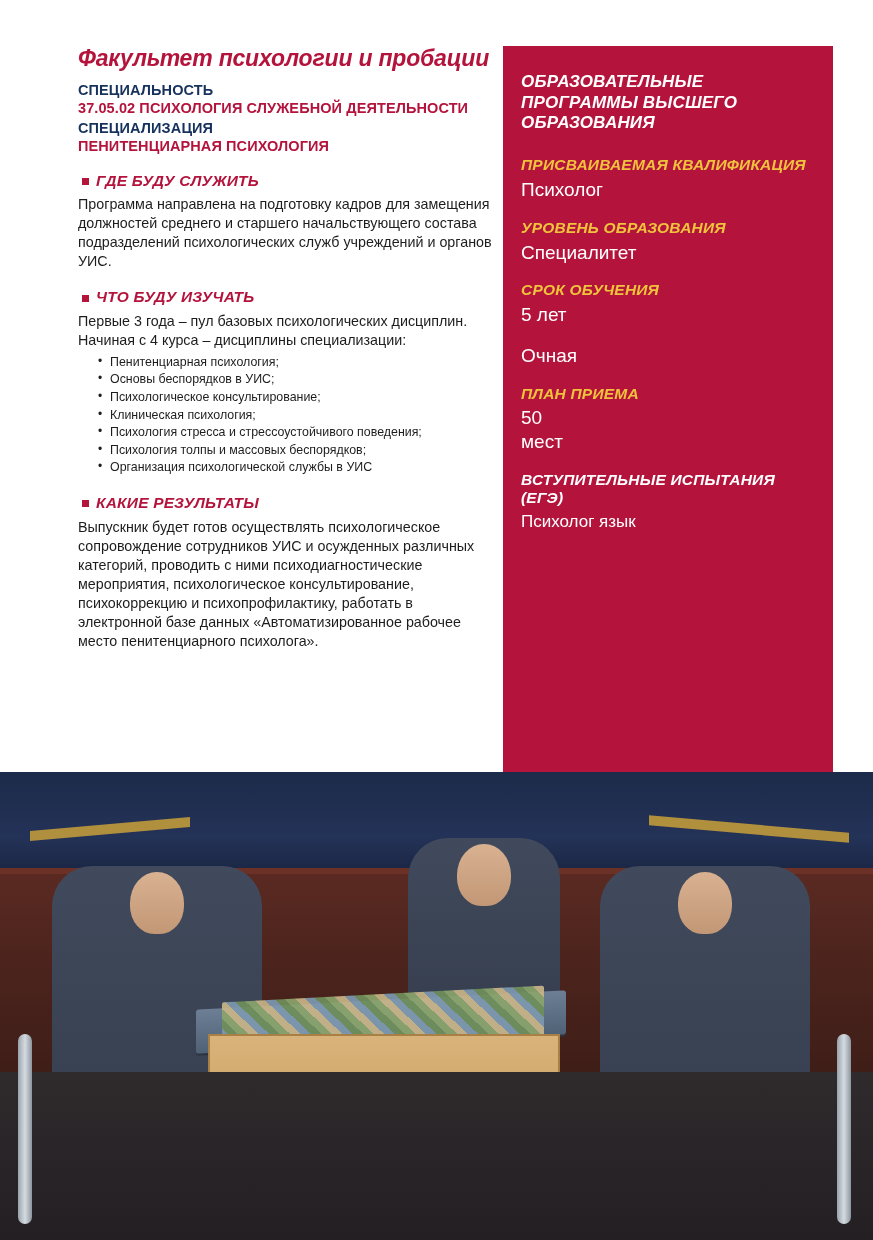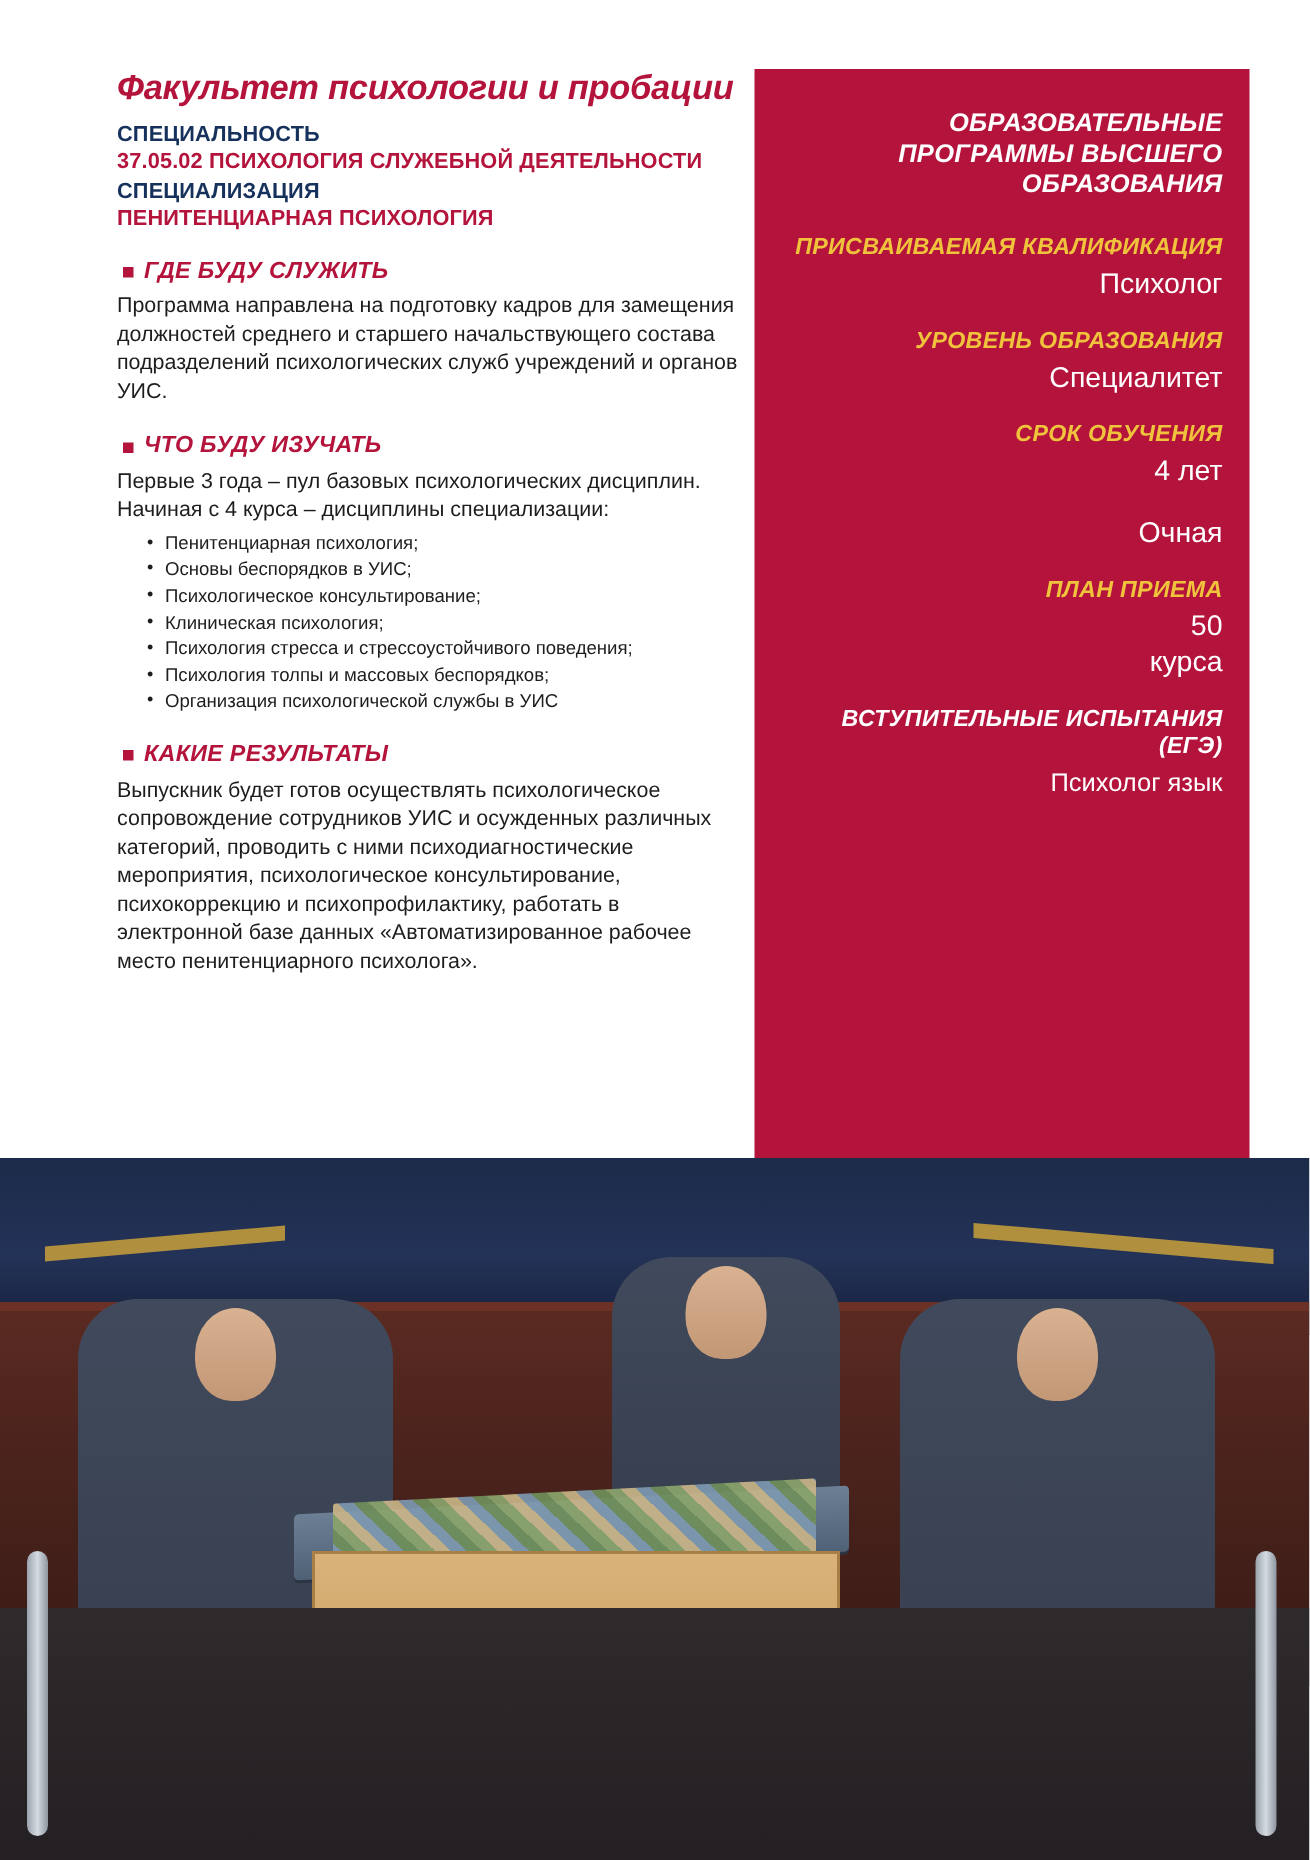--- a/index.html
+++ b/index.html
@@ -110,21 +110,21 @@
 
   
   .red-panel {
     position: absolute;
     left: 503px;
     top: 46px;
     width: 330px;
     height: 740px;
     background: #b4143c;
     color: #ffffff;
-    text-align: right;
+    text-align: left;
     box-sizing: border-box;
     padding: 26px 18px 0 18px;
   }
   .red-panel .panel-heading {
     font-size: 17px;
     font-weight: bold;
     font-style: italic;
     line-height: 1.22;
     letter-spacing: 0.2px;
     text-transform: uppercase;
@@ -313,31 +313,31 @@
     <div class="field-value">Психолог</div>
   </div>
 
   <div class="field-block">
     <div class="field-label">УРОВЕНЬ ОБРАЗОВАНИЯ</div>
     <div class="field-value">Специалитет</div>
   </div>
 
   <div class="field-block">
     <div class="field-label">СРОК ОБУЧЕНИЯ</div>
-    <div class="field-value">4 лет</div>
+    <div class="field-value">5 лет</div>
   </div>
 
   <div class="field-block">
     <div class="field-value">Очная</div>
   </div>
 
   <div class="field-block">
     <div class="field-label">ПЛАН ПРИЕМА</div>
     <div class="field-value">50</div>
-    <div class="field-value">курса</div>
+    <div class="field-value">мест</div>
   </div>
 
   <div class="field-block">
     <div class="field-label white">ВСТУПИТЕЛЬНЫЕ ИСПЫТАНИЯ (ЕГЭ)</div>
     <div class="field-value small">Психолог язык</div>
   </div>
 </div>
 <div class="red-tail"></div>
 
 <div class="photo" aria-hidden="true">

